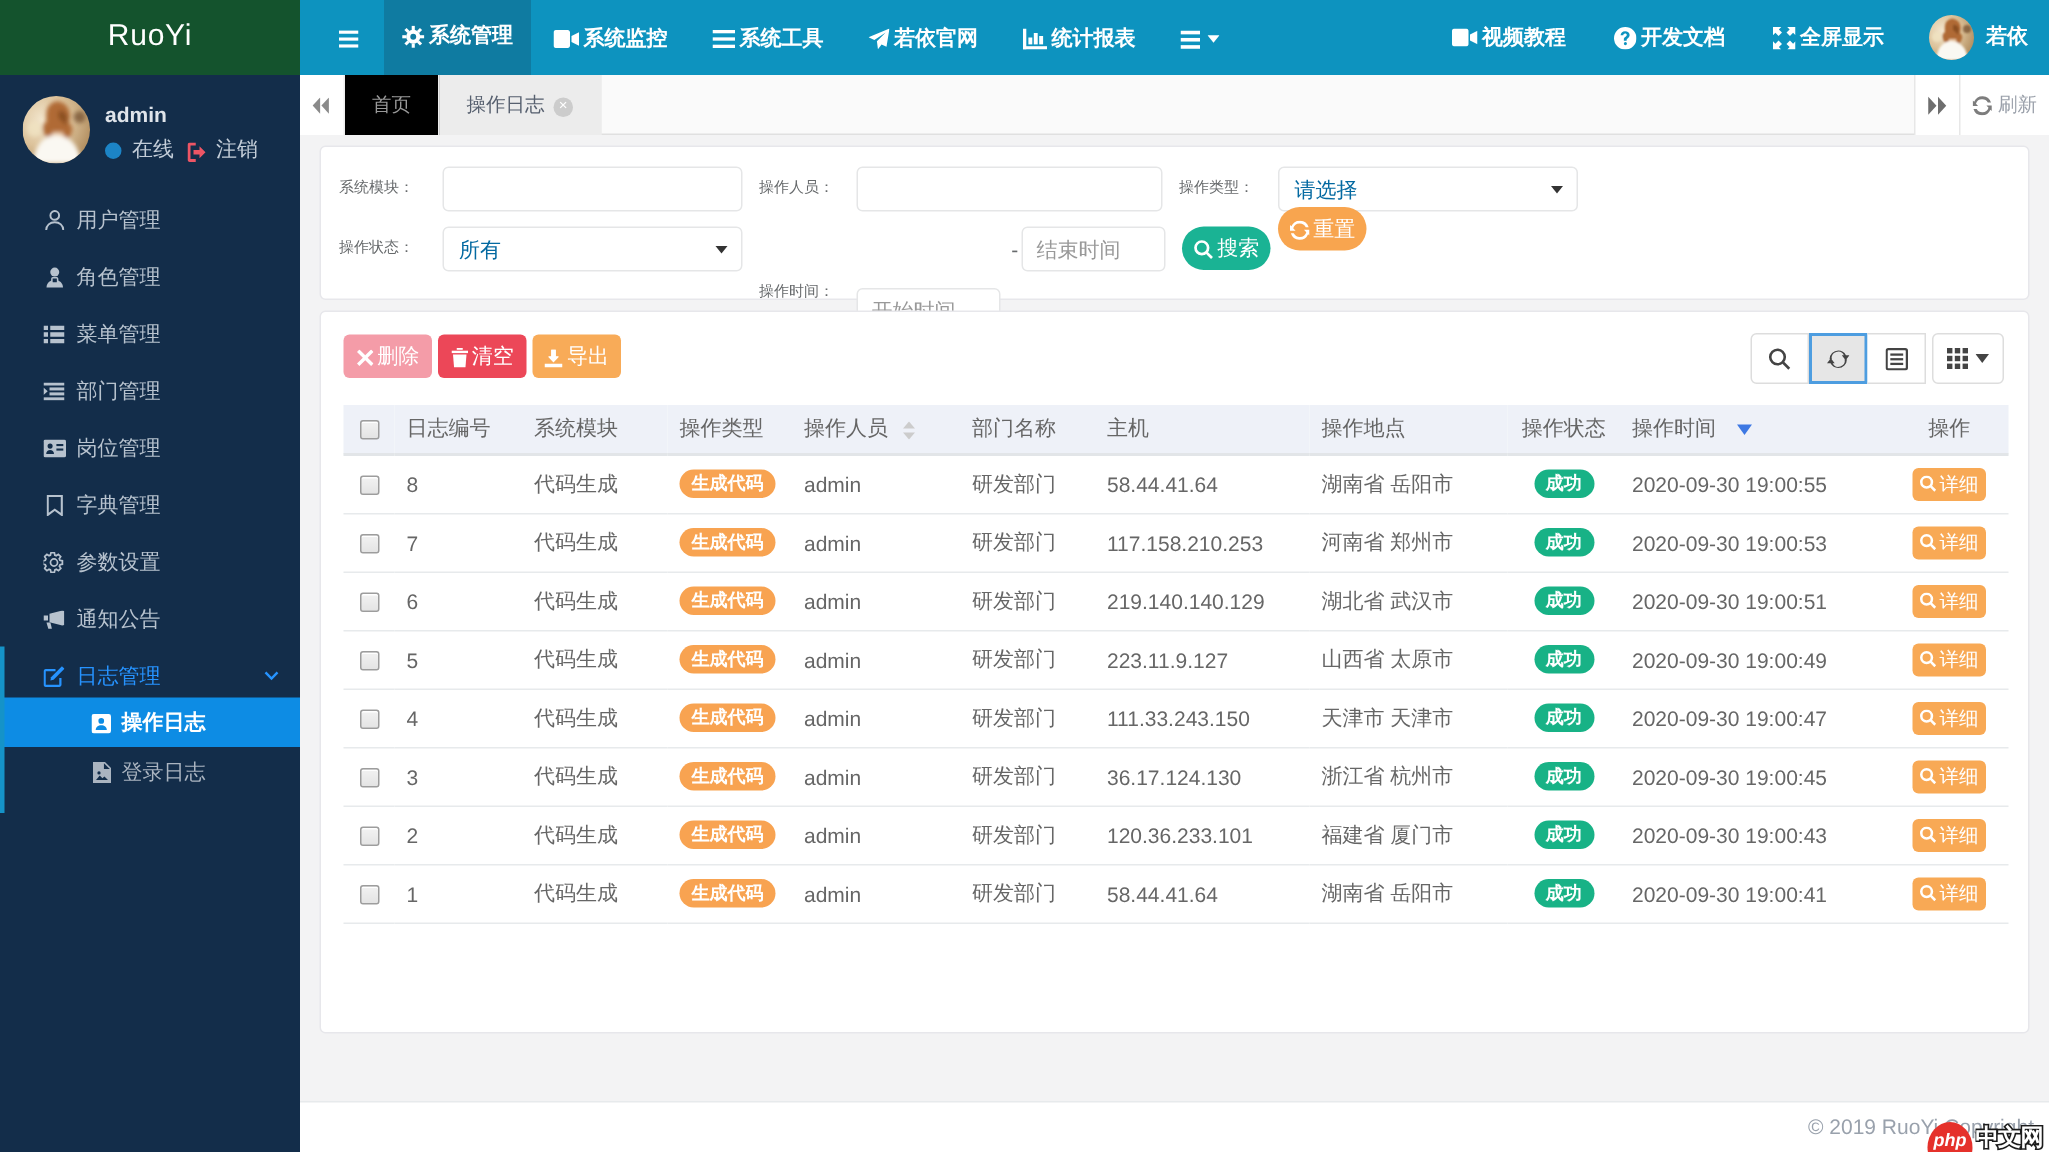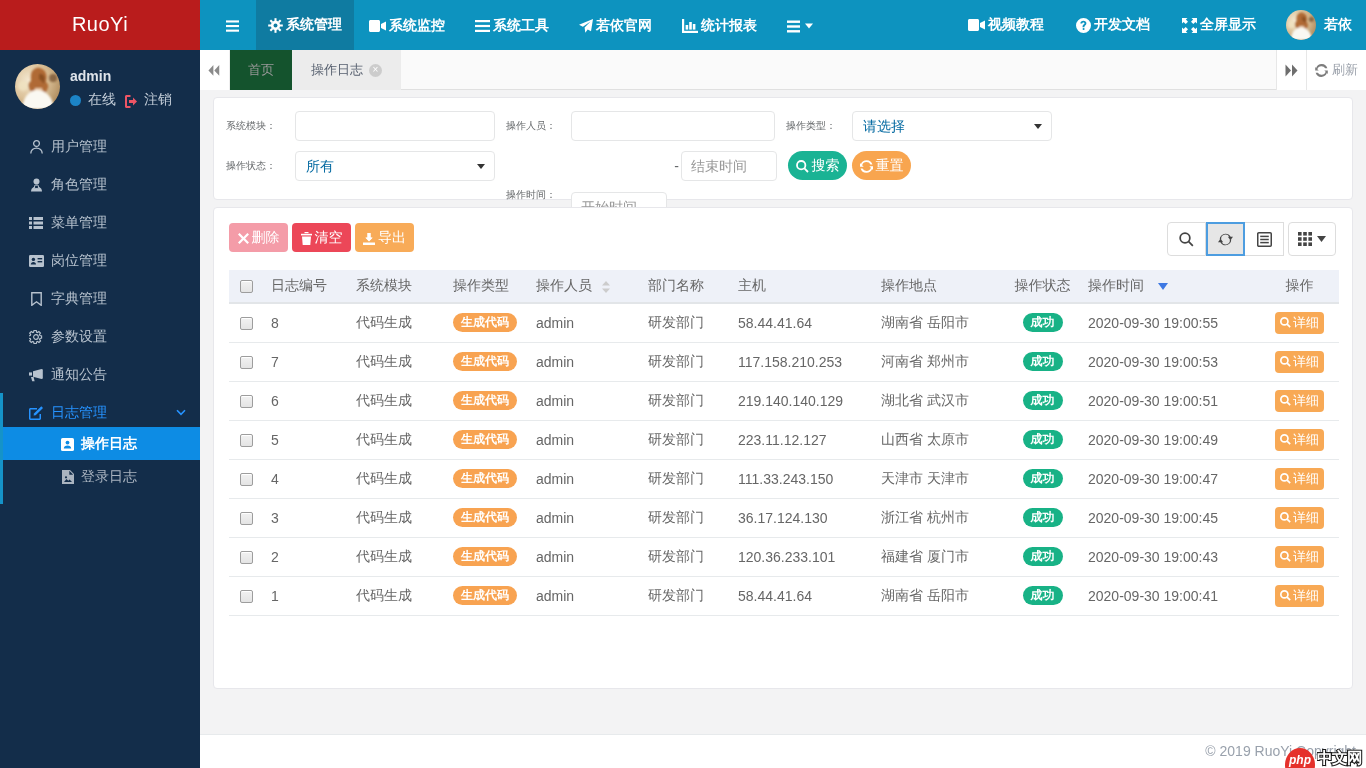--- a/index.html
+++ b/index.html
@@ -3,21 +3,21 @@
 <meta charset="utf-8">
 <title>操作日志</title>
 <style>
 * { margin:0; padding:0; box-sizing:border-box; }
 html,body { width:1366px; height:768px; overflow:hidden; }
 body { font-family:"Liberation Sans", sans-serif; font-size:14px; color:#676a6c; background:#f3f3f4; position:relative; }
 svg { vertical-align:middle; }
 
 
 #navbar { position:absolute; left:0; top:0; width:1366px; height:50px; background:#0d93bf; z-index:30; }
-#logo { position:absolute; left:0; top:0; width:200px; height:50px; background:#b91c1c; color:#fff; font-size:20px; text-align:center; line-height:49px; letter-spacing:0.5px; }
+#logo { position:absolute; left:0; top:0; width:200px; height:50px; background:#14532d; color:#fff; font-size:20px; text-align:center; line-height:49px; letter-spacing:0.5px; }
 .topnav { position:absolute; left:200px; top:0; height:50px; display:flex; align-items:stretch; }
 .topnav .titem { color:#fff; height:50px; line-height:50px; padding:0 15px; font-weight:bold; font-size:14px; white-space:nowrap; }
 .topnav .titem.hamb { padding:0 17px 0 26px; }
 .topnav .titem.active { background:#0f7ba1; padding:0 12px;font-family:Liberation Serif, serif; }
 .topnav .titem .ic { margin-right:3px; }
 .navright { position:absolute; right:0; top:0; height:50px; display:flex; align-items:center; }
 .navright .ritem { color:#fff; font-weight:bold; font-size:14px; padding:0 16px; white-space:nowrap; }
 .navright .ritem .ic { margin-right:3px; }
 #nav-avatar { width:30px; height:30px; border-radius:50%; display:inline-block; vertical-align:middle; margin-right:8px; overflow:hidden; position:relative; }
 
@@ -38,21 +38,21 @@
 .submenu::before { content:""; position:absolute; left:0; top:-34px; bottom:0; width:3px; background:#1593c8; }
 .smitem { height:33px; line-height:33px; padding-left:60px; color:#aab4c0; font-size:14px; }
 .smitem .ic { display:inline-block; width:15px; margin-right:6px; text-align:center; }
 .smitem.active { background:#0d8ce4; color:#fff; font-weight:bold; }
 
 
 #main { position:absolute; left:200px; top:50px; right:0; bottom:0; background:#f3f3f4; }
 #tabbar { position:absolute; left:0; top:0; right:0; height:40px; background:#fafafa; border-bottom:1px solid #e0e0e0; }
 .tab-left-btn { position:absolute; left:0; top:0; width:30px; height:40px; text-align:center; line-height:40px; color:#999; background:#fff; border-right:1px solid #eee; }
 .tabs { position:absolute; left:30px; top:0; height:40px; display:flex; }
-.tab { height:40px; line-height:40px; padding:0 18px; color:#999; font-size:13px; border-right:1px solid #ececec; background:#14532d; }
+.tab { height:40px; line-height:40px; padding:0 18px; color:#999; font-size:13px; border-right:1px solid #ececec; background:#000000; }
 .tab.active { background:#ececec; color:#57606f; }
 .tab .close { display:inline-block; width:13px; height:13px; line-height:12px; border-radius:50%; background:#ccc; color:#fff; font-size:10px; text-align:center; margin-left:6px; vertical-align:1px; }
 .tab-right { position:absolute; right:0; top:0; height:40px; display:flex; }
 .trcell { height:40px; display:flex; align-items:center; justify-content:center; background:#fff; border-left:1px solid #e7e7e7; }
 
 
 .panel { position:absolute; left:13px; width:1140px; background:#fff; border:1px solid #e7e7eb; border-radius:4px; }
 #searchpanel { top:47px; height:103px; }
 #tablepanel { top:157px; height:482px; }
 
@@ -250,20 +250,29 @@
     <div class="mitem"><span class="ic"><svg width="14" height="12" viewBox="0 0 14 12">
             <g fill="#b7c2ce">
               <rect x="0" y="0" width="3" height="3"></rect>
               <rect x="4.5" y="0" width="9.5" height="3"></rect>
               <rect x="0" y="4.5" width="3" height="3"></rect>
               <rect x="4.5" y="4.5" width="9.5" height="3"></rect>
               <rect x="0" y="9" width="3" height="3"></rect>
               <rect x="4.5" y="9" width="9.5" height="3"></rect>
             </g>
           </svg></span>菜单管理</div>
+    <div class="mitem"><span class="ic"><svg width="14" height="12" viewBox="0 0 14 12">
+            <g fill="#b7c2ce">
+              <rect x="0" y="0" width="14" height="2"></rect>
+              <rect x="4" y="3.3" width="10" height="2"></rect>
+              <rect x="4" y="6.6" width="10" height="2"></rect>
+              <rect x="0" y="9.9" width="14" height="2"></rect>
+              <path d="M0 3.4 2.8 5.9 0 8.4z"></path>
+            </g>
+          </svg></span>部门管理</div>
     <div class="mitem"><span class="ic"><svg width="15" height="12" viewBox="0 0 15 12">
             <rect x="0" y="0" width="15" height="12" rx="1.2" fill="#b7c2ce"></rect>
             <circle cx="4.4" cy="4.4" r="1.7" fill="#132d4a"></circle>
             <path d="M1.8 9.6c0-1.6 1.2-2.6 2.6-2.6s2.6 1 2.6 2.6z" fill="#132d4a"></path>
             <rect x="8.6" y="3" width="4.6" height="1.4" fill="#132d4a"></rect>
             <rect x="8.6" y="6" width="4.6" height="1.4" fill="#132d4a"></rect>
           </svg></span>岗位管理</div>
     <div class="mitem"><span class="ic"><svg width="11" height="14" viewBox="0 0 11 14">
             <path fill="none" stroke="#b7c2ce" stroke-width="1.4" d="M.8.7h9.4v12.6L5.5 9.8.8 13.3z"></path>
           </svg></span>字典管理</div>
@@ -347,21 +356,21 @@
     <span class="flabel" style="left:292px; top:53px;margin-top:29px;">操作时间：</span>
     <span class="fin fabs" style="left:357px; top:53px; width:96px;margin-top:41px;"><span class="sv ph" style="display:inline-block;line-height:28px;padding-left:9px;">开始时间</span></span>
     <span class="fabs" style="left:458px; top:53px; width:9px; text-align:center; line-height:30px; color:#676a6c;">-</span>
     <span class="fin fabs" style="left:467px; top:53px; width:96px;"><span class="sv ph" style="display:inline-block;line-height:28px;padding-left:9px;">结束时间</span></span>
     <span class="btn btn-search fabs" style="left:574px; top:53px;"><span class="bic"><svg width="13" height="13" viewBox="0 0 13 13">
             <g fill="none" stroke="#fff" stroke-width="1.8">
               <circle cx="5.2" cy="5.2" r="4.2"></circle>
               <path d="M8.4 8.4 12 12"></path>
             </g>
           </svg></span>搜索</span>
-    <span class="btn btn-reset fabs" style="left:638px; top:53px;"><span class="bic"><svg width="13" height="13" viewBox="0 0 14 14">
+    <span class="btn btn-reset fabs" style="left:638px; top:40px;"><span class="bic"><svg width="13" height="13" viewBox="0 0 14 14">
             <g fill="#fff">
               <path d="M7 2.2a4.8 4.8 0 0 1 4.3 2.6H13.4A6.6 6.6 0 0 0 1 4.2L0 3.3v4h4L2.3 5.6A4.8 4.8 0 0 1 7 2.2z"></path>
               <path d="M7 11.8A4.8 4.8 0 0 1 2.7 9.2H0.6A6.6 6.6 0 0 0 13 9.8l1 .9v-4h-4l1.7 1.7A4.8 4.8 0 0 1 7 11.8z"></path>
             </g>
           </svg></span>重置</span>
   </div>
 
   <div class="panel" id="tablepanel">
     <div class="toolbar">
       <span class="btn btn-del"><span class="bic"><svg width="11" height="11" viewBox="0 0 11 11">
@@ -517,21 +526,21 @@
                   </g>
                 </svg>详细</span></td>
  </tr>
  <tr>
   <td class="ccenter"><span class="cb"></span></td>
   <td>5</td>
   <td>代码生成</td>
   <td><span class="badge-o">生成代码</span></td>
   <td>admin</td>
   <td>研发部门</td>
-  <td>223.11.12.127</td>
+  <td>223.11.9.127</td>
   <td>山西省 太原市</td>
   <td class="ccenter"><span class="badge-g">成功</span></td>
   <td>2020-09-30 19:00:49</td>
   <td class="ccenter"><span class="btn-detail"><svg width="11" height="11" viewBox="0 0 13 13" style="margin-right:2px;">
                   <g fill="none" stroke="#fff" stroke-width="2">
                     <circle cx="5.2" cy="5.2" r="4.2"></circle>
                     <path d="M8.4 8.4 12 12"></path>
                   </g>
                 </svg>详细</span></td>
  </tr>

